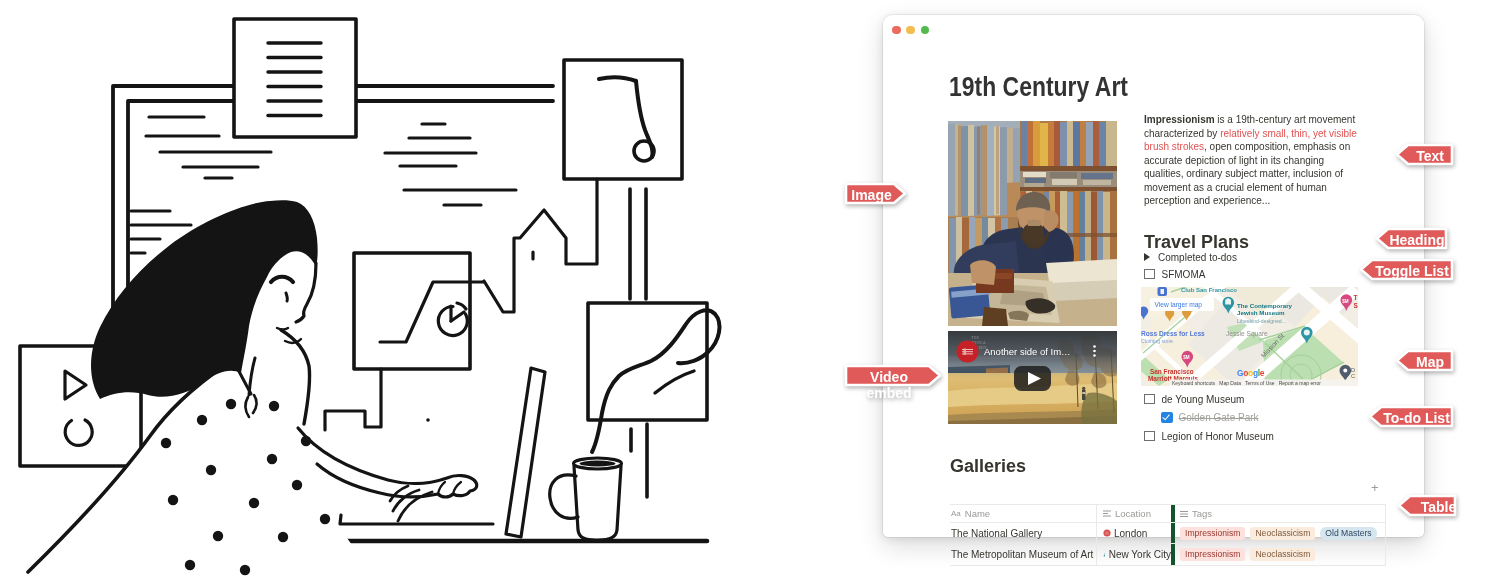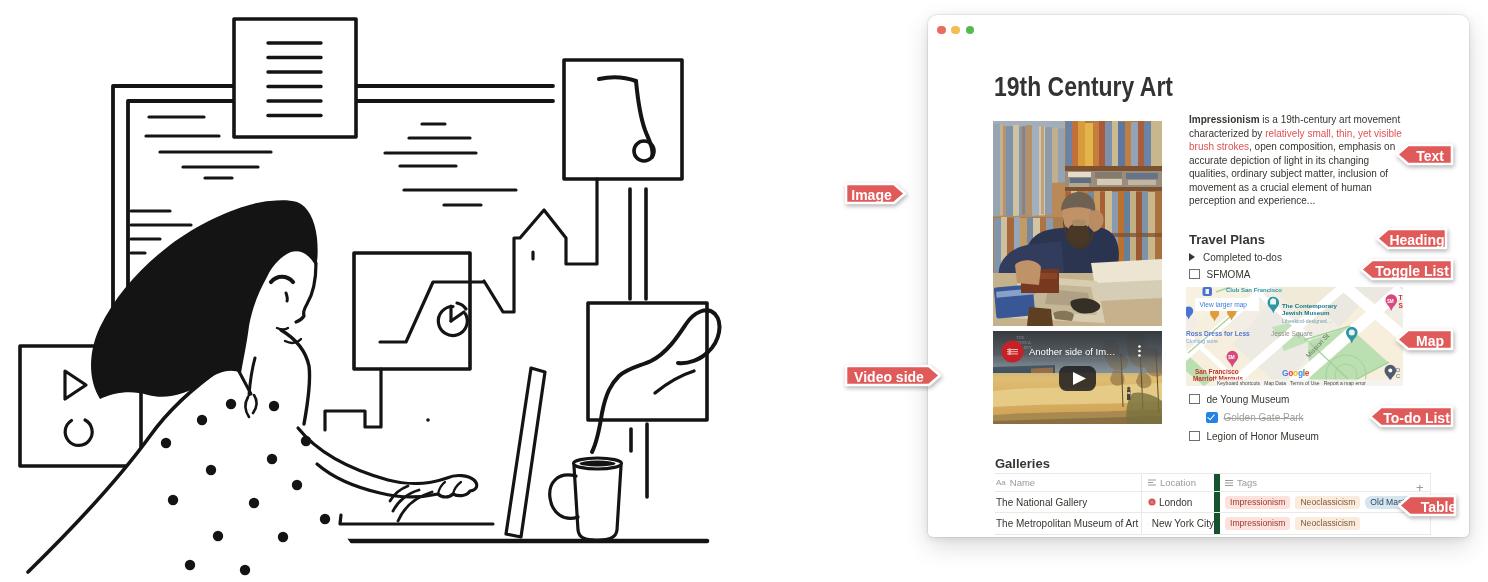--- a/index.html
+++ b/index.html
@@ -1,37 +1,37 @@
 <!DOCTYPE html>
 <html><head>
 <meta charset="utf-8">
 <style>
   html,body{margin:0;padding:0;}
   body{width:1488px;height:582px;background:#ffffff;overflow:hidden;position:relative;
        font-family:"Liberation Sans", sans-serif;}
   .abs{position:absolute;}
   
   .win{position:absolute;left:883px;top:15px;width:541px;height:522px;background:#fff;
-       border-radius:9px 9px 5px 5px;box-shadow:0 0 0 1px rgba(0,0,0,0.06), 0 9px 26px rgba(0,0,0,0.14), 0 2px 8px rgba(0,0,0,0.09);margin-left:45px;}
+       border-radius:9px 9px 5px 5px;box-shadow:0 0 0 1px rgba(0,0,0,0.06), 0 9px 26px rgba(0,0,0,0.14), 0 2px 8px rgba(0,0,0,0.09);}
   .dot{position:absolute;width:8.5px;height:8.5px;border-radius:50%;top:10.5px;}
   .h1{position:absolute;left:66px;top:57px;font-size:27px;font-weight:700;color:#333;transform:scaleX(0.85);transform-origin:0 0;letter-spacing:0;}
   .para{position:absolute;left:261px;top:98px;width:216px;font-size:10px;line-height:13.5px;color:#37352f;}
   .red{color:#e05252;}
-  .h2{position:absolute;font-size:13px;font-weight:700;color:#37352f;}
+  .h2{position:absolute;font-size:18px;font-weight:700;color:#37352f;}
   .row{position:absolute;font-size:10px;color:#37352f;}
   .cb{display:inline-block;width:8.5px;height:8.5px;border:1.2px solid #6e6e6e;vertical-align:-1.5px;margin-right:7px;background:#fff;}
   .cbc{display:inline-block;width:11.5px;height:11.5px;border-radius:2px;background:#2383e2;vertical-align:-2.5px;margin-right:6px;position:relative;}
   .cbc:after{content:"";position:absolute;left:3.4px;top:1.2px;width:3.4px;height:6px;border:solid #fff;border-width:0 1.6px 1.6px 0;transform:rotate(40deg);}
   .tri{display:inline-block;width:0;height:0;border-left:6px solid #37352f;border-top:4px solid transparent;border-bottom:4px solid transparent;margin-right:8px;vertical-align:0px;}
   .gray-done{color:#a3a19b;text-decoration:line-through;text-decoration-thickness:1px;}
   
-  .tbl{position:absolute;left:67px;top:458px;width:436px;border-top:1px solid #e9e9e7;font-size:10px;color:#37352f;}
+  .tbl{position:absolute;left:67px;top:489px;width:436px;border-top:1px solid #e9e9e7;font-size:10px;color:#37352f;}
   .trow{display:flex;border-bottom:1px solid #e9e9e7;white-space:nowrap;}
   .c1{width:147px;box-sizing:border-box;padding:0 0 0 1px;border-right:1px solid #e9e9e7;display:flex;align-items:center;}
-  .c2{width:78px;box-sizing:border-box;padding:0 0 0 6px;border-right:6px solid #14532d;display:flex;align-items:center;}
+  .c2{width:78px;box-sizing:border-box;padding:0 0 0 6px;border-right:4px solid #14532d;display:flex;align-items:center;}
   .c3{width:211px;box-sizing:border-box;padding:0 0 0 5px;border-right:1px solid #e9e9e7;display:flex;align-items:center;}
   .hdr{color:#9b9a97;font-size:9.5px;height:17px;}
   .dr{height:20.4px;}
   .tag{display:inline-block;height:13px;line-height:13.5px;border-radius:3px;padding:0 5px;font-size:8.6px;margin-right:5px;white-space:nowrap;}
   .tred{background:#fce1dd;color:#99382e;}
   .torange{background:#faebdd;color:#7d5a3c;}
   .tblue{background:#d7e5ee;color:#2b4865;border-radius:6px;}
   .hico{font-size:8px;margin-right:4px;color:#9b9a97;}
   
   .lab{position:absolute;filter:drop-shadow(1px 2.5px 2px rgba(0,0,0,0.30));}
@@ -474,42 +474,42 @@
 <div class="lab" style="left:843px;top:180px">
   <svg width="64" height="27">
       <path d="M3,4 H51 L62,13.5 L51,23 H3 Z" fill="#e15a5a" stroke="#fff" stroke-width="2.6" stroke-linejoin="round"></path>
     </svg>
   <div class="labt" style="top:7px;width:51px;left:3px">Image</div>
 </div>
 <div class="lab" style="left:843px;top:362px">
   <svg width="99" height="27">
       <path d="M3,4 H86 L97,13.5 L86,23 H3 Z" fill="#e15a5a" stroke="#fff" stroke-width="2.6" stroke-linejoin="round"></path>
     </svg>
-  <div class="labt" style="top:7px;width:86px;left:3px">Video side</div>
+  <div class="labt" style="top:7px;width:86px;left:3px">Video embed</div>
 </div>
 
 <div class="lab" style="left:1394px;top:141px">
   <svg width="61" height="27">
       <path d="M58,4 H14 L3,13.5 L14,23 H58 Z" fill="#e15a5a" stroke="#fff" stroke-width="2.6" stroke-linejoin="round"></path>
     </svg>
   <div class="labt" style="top:7px;width:44px;left:14px">Text</div>
 </div>
 <div class="lab" style="left:1374px;top:225px">
   <svg width="75" height="27">
       <path d="M72,4 H14 L3,13.5 L14,23 H72 Z" fill="#e15a5a" stroke="#fff" stroke-width="2.6" stroke-linejoin="round"></path>
     </svg>
   <div class="labt" style="top:7px;width:58px;left:14px">Heading</div>
 </div>
 <div class="lab" style="left:1358px;top:256px">
   <svg width="97" height="27">
       <path d="M94,4 H14 L3,13.5 L14,23 H94 Z" fill="#e15a5a" stroke="#fff" stroke-width="2.6" stroke-linejoin="round"></path>
     </svg>
   <div class="labt" style="top:7px;width:80px;left:14px">Toggle List</div>
 </div>
-<div class="lab" style="left:1394px;top:326px">
+<div class="lab" style="left:1394px;top:347px">
   <svg width="61" height="27">
       <path d="M58,4 H14 L3,13.5 L14,23 H58 Z" fill="#e15a5a" stroke="#fff" stroke-width="2.6" stroke-linejoin="round"></path>
     </svg>
   <div class="labt" style="top:7px;width:44px;left:14px">Map</div>
 </div>
 <div class="lab" style="left:1367px;top:403px">
   <svg width="88px" height="27">
       <path d="M85,4 H14 L3,13.5 L14,23 H85 Z" fill="#e15a5a" stroke="#fff" stroke-width="2.6" stroke-linejoin="round"></path>
     </svg>
   <div class="labt" style="top:7px;width:71px;left:14px">To-do List</div>

